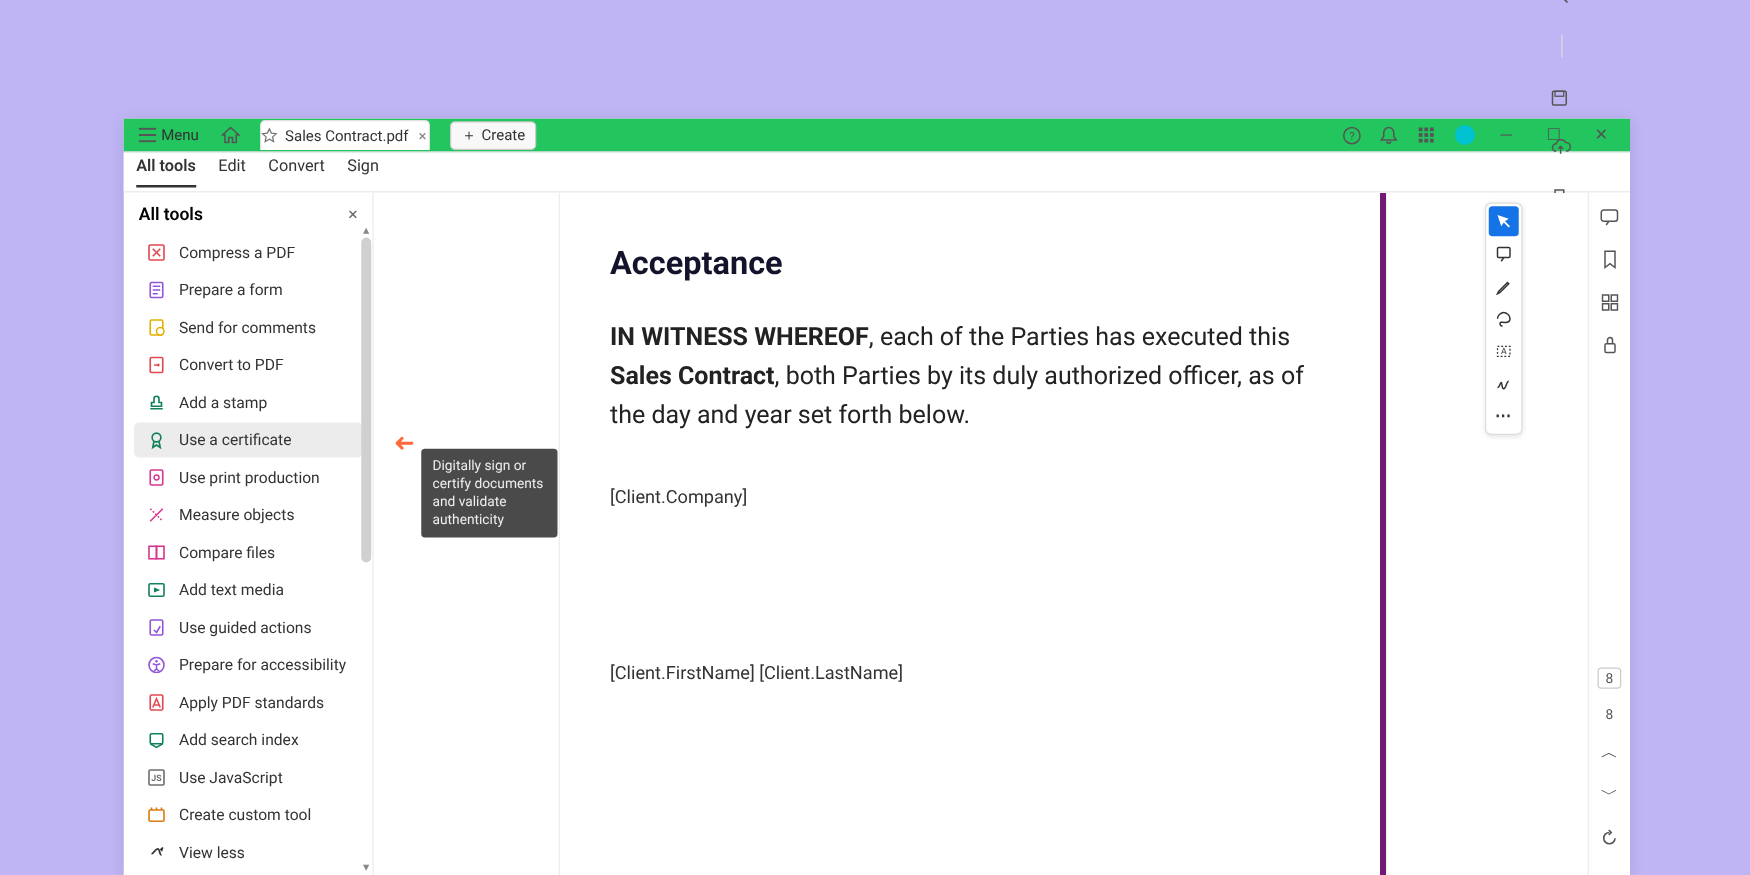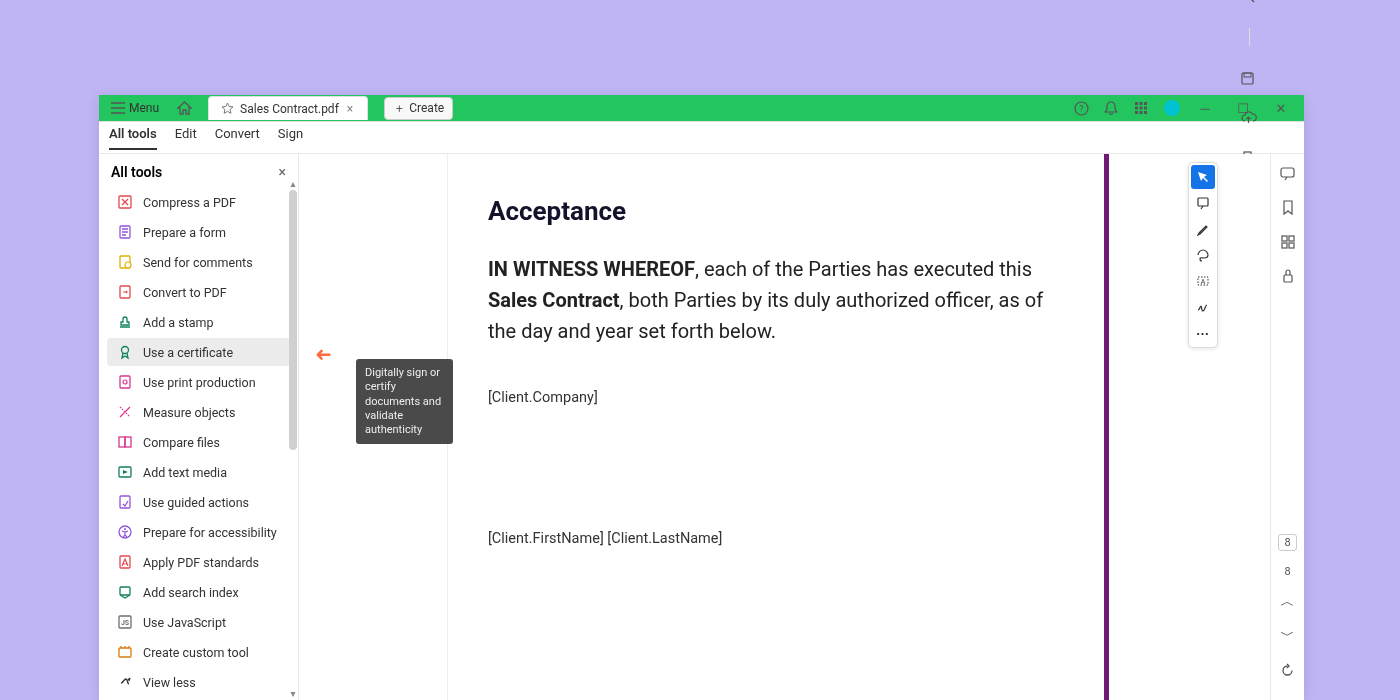--- a/index.html
+++ b/index.html
@@ -4,21 +4,21 @@
 <style>
   * { box-sizing: border-box; margin: 0; padding: 0; font-family: -apple-system, BlinkMacSystemFont, "Segoe UI", Roboto, sans-serif; }
   body { background: #bfb4f4; width: 1400px; height: 700px; overflow: hidden; position: relative; }
   .app-window { position: absolute; left: 99px; top: 95px; width: 1205px; height: 605px; background: #fff; box-shadow: 0 2px 12px rgba(0,0,0,0.1); display: flex; flex-direction: column; }
   
   
   .titlebar { height: 27px; background: #22c55e; border-bottom: 1px solid #e0e0e0; display: flex; align-items: center; padding: 0 6px; font-size: 12px; color: #333; }
   .titlebar .left { display: flex; align-items: center; gap: 6px; }
   .titlebar .menu-btn { display: flex; align-items: center; gap: 4px; padding: 3px 6px; cursor: pointer; }
   .titlebar .home-btn { padding: 3px 6px; cursor: pointer; }
-  .titlebar .tab { display: flex; align-items: center; gap: 6px; background: #fff; border: 1px solid #e0e0e0; border-bottom: none; border-radius: 4px 4px 0 0; padding: 4px 12px; margin-left: 4px; height: 24px; }
+  .titlebar .tab { display: flex; align-items: center; gap: 6px; background: #fff; border: 1px solid #e0e0e0; border-bottom: none; border-radius: 4px 4px 0 0; padding: 4px 0; margin-left: 4px; height: 24px; }
   .titlebar .tab .close { cursor: pointer; color: #888; padding: 0 2px; }
   .titlebar .create-btn { margin-left: 10px; border: 1px solid #ccc; border-radius: 4px; padding: 2px 8px; display: flex; align-items: center; gap: 4px; font-size: 12px; cursor: pointer; background: #f8f8f8; }
   .titlebar .right { margin-left: auto; display: flex; align-items: center; gap: 12px; padding-right: 4px; }
   .titlebar .right .icon-btn { cursor: pointer; color: #555; width: 18px; text-align: center; }
   .titlebar .right .avatar { width: 16px; height: 16px; border-radius: 50%; background: #00c2d1; }
   .titlebar .right .win-btn { cursor: pointer; color: #555; width: 26px; text-align: center; font-size: 13px; }
   
   
   .toolbar { height: 32px; background: #fff; border-bottom: 1px solid #e8e8e8; display: flex; align-items: center; padding: 0 10px; font-size: 13px; color: #333; }
   .toolbar .tabs { display: flex; gap: 18px; }
@@ -44,21 +44,21 @@
   .left-panel .scrollbar-track { position: absolute; right: 0; top: 36px; width: 10px; bottom: 8px; }
   .left-panel .scrollbar-thumb { position: absolute; top: 0; width: 8px; right: 1px; height: 260px; background: #d0d0d0; border-radius: 4px; cursor: pointer; }
   .left-panel .scrollbar-arrow { position: absolute; width: 10px; height: 10px; right: 0; color: #888; font-size: 10px; text-align: center; cursor: pointer; }
   .left-panel .scrollbar-arrow.up { top: -12px; }
   .left-panel .scrollbar-arrow.down { bottom: -6px; }
   
   
   .arrow-anno { position: absolute; left: 216px; top: 247px; color: #ff6a3d; font-size: 20px; pointer-events: none; transform: scaleX(-1); }
   
   
-  .tooltip { position: absolute; left: 257px; top: 264px; background: #4a4a4a; color: #eee; font-size: 11px; padding: 7px 9px; border-radius: 3px; width: 97px; line-height: 1.3; z-index: 5; }
+  .tooltip { position: absolute; left: 238px; top: 264px; background: #4a4a4a; color: #eee; font-size: 11px; padding: 7px 9px; border-radius: 3px; width: 109px; line-height: 1.3; z-index: 5; }
   
   
   .doc-area { flex: 1; display: flex; background: #f5f5f5; position: relative; }
   .doc-gutter-left { width: 148px; background: #fff; }
   .doc-page { flex: 0 0 662px; background: #fff; border-left: 1px solid #eee; border-right: 5px solid #701a75; padding: 42px 40px; color: #1a1a2e; }
   .doc-page h2 { font-size: 26px; font-weight: 700; color: #13132b; margin-bottom: 28px; }
   .doc-page p { font-size: 20px; line-height: 1.55; margin-bottom: 12px; color: #222; }
   .doc-page .field { font-size: 14.5px; color: #333; margin-top: 42px; }
   .doc-page .field2 { font-size: 14.5px; color: #333; margin-top: 124px; }
   .doc-gutter-right { flex: 1; background: #fff; }

